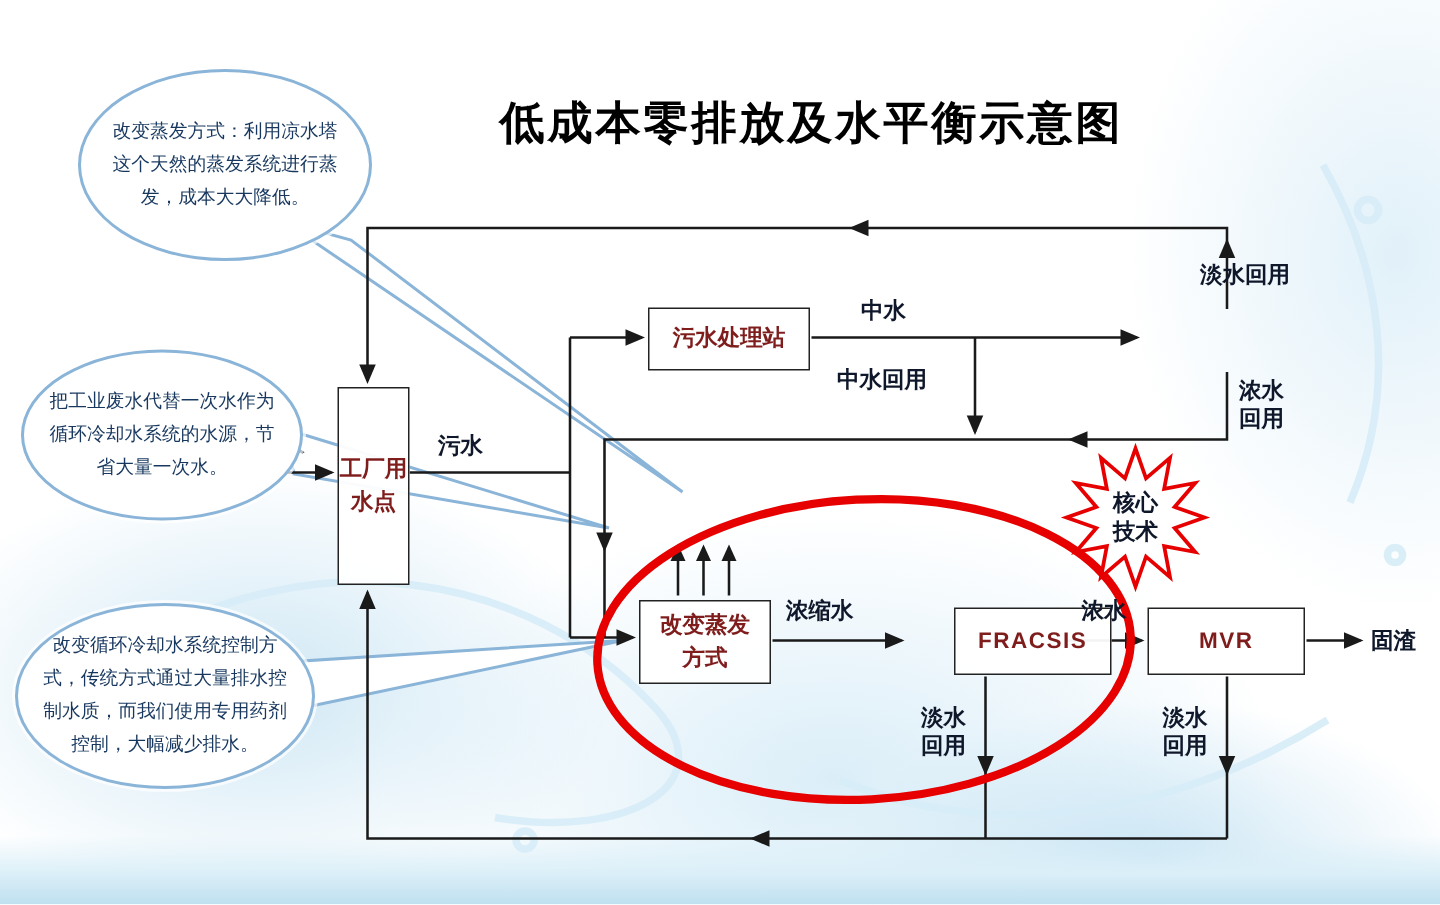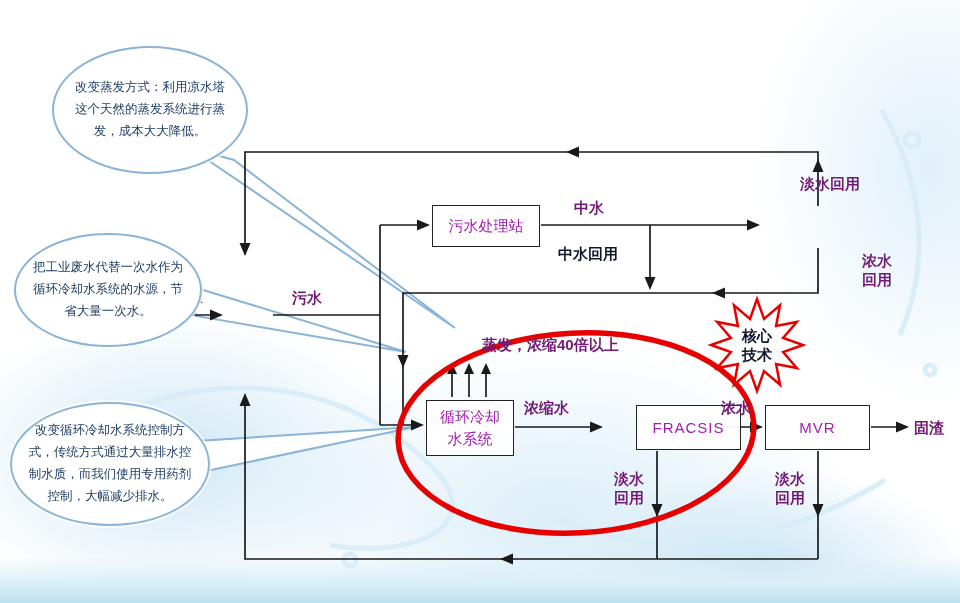--- a/index.html
+++ b/index.html
@@ -21,30 +21,30 @@
   }
   svg#wires{position:absolute;left:0;top:0;z-index:1;}
   .ln{fill:none;stroke:#1a1a1a;stroke-width:1.7;}
   .ah{fill:#1a1a1a;stroke:none;}
   .deco{fill:none;stroke:#d6ecf7;stroke-width:5;opacity:.9;}
   .tail{fill:#ffffff;stroke:#8ab4d8;stroke-width:2;}
   .red-shape{fill:none;stroke:#e60000;}
   .star{fill:#ffffff;stroke:#e60000;stroke-width:2.5;}
 
   .lbl{
-    position:absolute;z-index:2;font-weight:bold;font-size:15px;color:#701a75;
+    position:absolute;z-index:2;font-weight:bold;font-size:15px;color:#0f172a;
     line-height:1.25;white-space:nowrap;
   }
   .lbl.wrap{white-space:normal;text-align:center;}
   .lbl.red{color:#0f172a;}
 
   .box{
     position:absolute;z-index:2;background:rgba(255,255,255,.95);border:1.7px solid #222;
     display:flex;align-items:center;justify-content:center;text-align:center;
-    font-weight:normal;font-size:15px;color:#a21caf;line-height:1.45;box-sizing:border-box;
+    font-weight:bold;font-size:15px;color:#7f1d1d;line-height:1.45;box-sizing:border-box;
   }
   .bubble{
     position:absolute;z-index:3;background:#fff;border:2px solid #8ab4d8;border-radius:50%;
     display:flex;align-items:center;justify-content:flex-start;color:#17375e;
     font-size:12.5px;line-height:1.75;text-align:center;box-sizing:border-box;
     box-shadow:0 0 0 2px rgba(255,255,255,.7);
   }
   #title{
     position:absolute;z-index:2;left:333px;top:62px;font-family:"Liberation Serif", serif;
     font-size:30px;font-weight:bold;color:#000;letter-spacing:2px;white-space:nowrap;
@@ -118,42 +118,43 @@
       <polygon class="ah" points="245,393 239.5,406 250.5,406"></polygon>
     </g>
 
     <ellipse class="red-shape" cx="576" cy="433" rx="178" ry="100" stroke-width="5.5" transform="rotate(-3 576 433)"></ellipse>
 
     <polygon class="star" points="803,345 783.1,352 796.8,368 776.1,364.1 780,384.8 764,371.1 757,391 750,371.1
               734,384.8 737.9,364.1 717.2,368 730.9,352 711,345 730.9,338 717.2,322 737.9,325.9
               734,305.2 750,318.9 757,299 764,318.9 780,305.2 776.1,325.9 796.8,322 783.1,338"></polygon>
   </svg>
 
+  <div id="title">低成本零排放及水平衡示意图</div>
 
   <div class="bubble" style="left:52px;top:46px;width:196px;height:128px;padding:10px 20px;">
     <span>改变蒸发方式：利用凉水塔这个天然的蒸发系统进行蒸发，成本大大降低。</span>
   </div>
   <div class="bubble" style="left:10px;top:402px;width:200px;height:124px;padding:8px 16px;">
     <span>改变循环冷却水系统控制方式，传统方式通过大量排水控制水质，而我们使用专用药剂控制，大幅减少排水。</span>
   </div>
   <div class="bubble" style="left:14px;top:233px;width:188px;height:114px;padding:8px 16px;">
     <span>把工业废水代替一次水作为循环冷却水系统的水源，节省大量一次水。</span>
   </div>
 
+  <div class="box" style="left:225px;top:258px;width:48px;height:132px;">工厂用水点</div>
   <div class="box" style="left:432px;top:205px;width:108px;height:42px;">污水处理站</div>
-  <div class="box" style="left:426px;top:400px;width:88px;height:56px;padding:0 11px;">循环冷却水系统</div>
+  <div class="box" style="left:426px;top:400px;width:88px;height:56px;padding:0 11px;">改变蒸发方式</div>
   <div class="box" style="left:636px;top:405px;width:105px;height:45px;letter-spacing:1px;">FRACSIS</div>
   <div class="box" style="left:765px;top:405px;width:105px;height:45px;letter-spacing:1px;">MVR</div>
 
   <div class="lbl" style="left:158px;top:289px;">一次水</div>
   <div class="lbl" style="left:292px;top:289px;">污水</div>
   <div class="lbl" style="left:574px;top:199px;">中水</div>
   <div class="lbl red" style="left:558px;top:245px;">中水回用</div>
   <div class="lbl" style="left:800px;top:175px;">淡水回用</div>
-  <div class="lbl wrap" style="left:824px;top:252px;width:34px;margin-left:36px;">浓水回用</div>
-  <div class="lbl" style="left:482px;top:336px;">蒸发，浓缩40倍以上</div>
+  <div class="lbl wrap" style="left:824px;top:252px;width:34px;">浓水回用</div>
   <div class="lbl" style="left:524px;top:399px;">浓缩水</div>
   <div class="lbl" style="left:721px;top:399px;">浓水</div>
   <div class="lbl" style="left:914px;top:419px;text-align:right;">固渣</div>
   <div class="lbl wrap" style="left:612px;top:470px;width:34px;">淡水回用</div>
   <div class="lbl wrap" style="left:773px;top:470px;width:34px;">淡水回用</div>
   <div class="lbl wrap red" style="left:740px;top:327px;width:34px;z-index:2;">核心技术</div>
 </div>
 
 </body></html>

